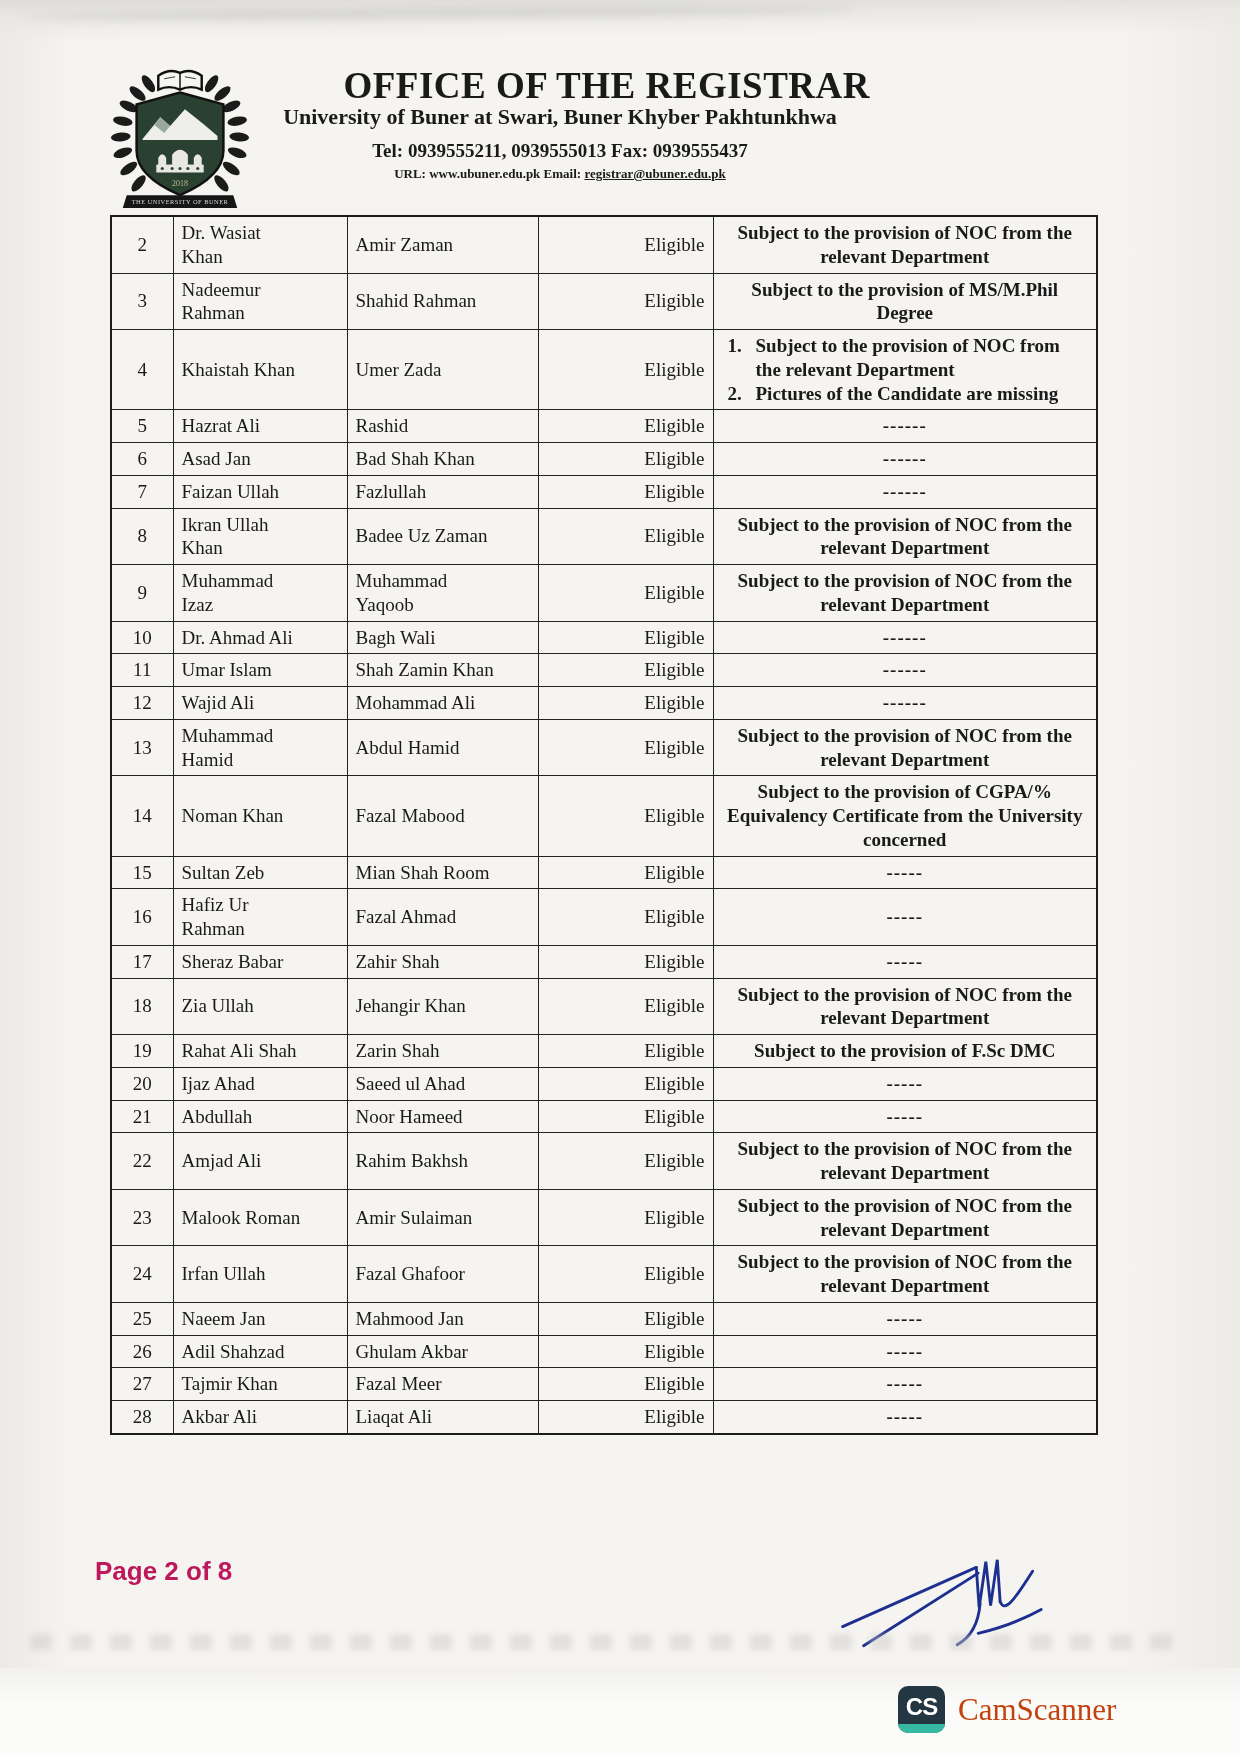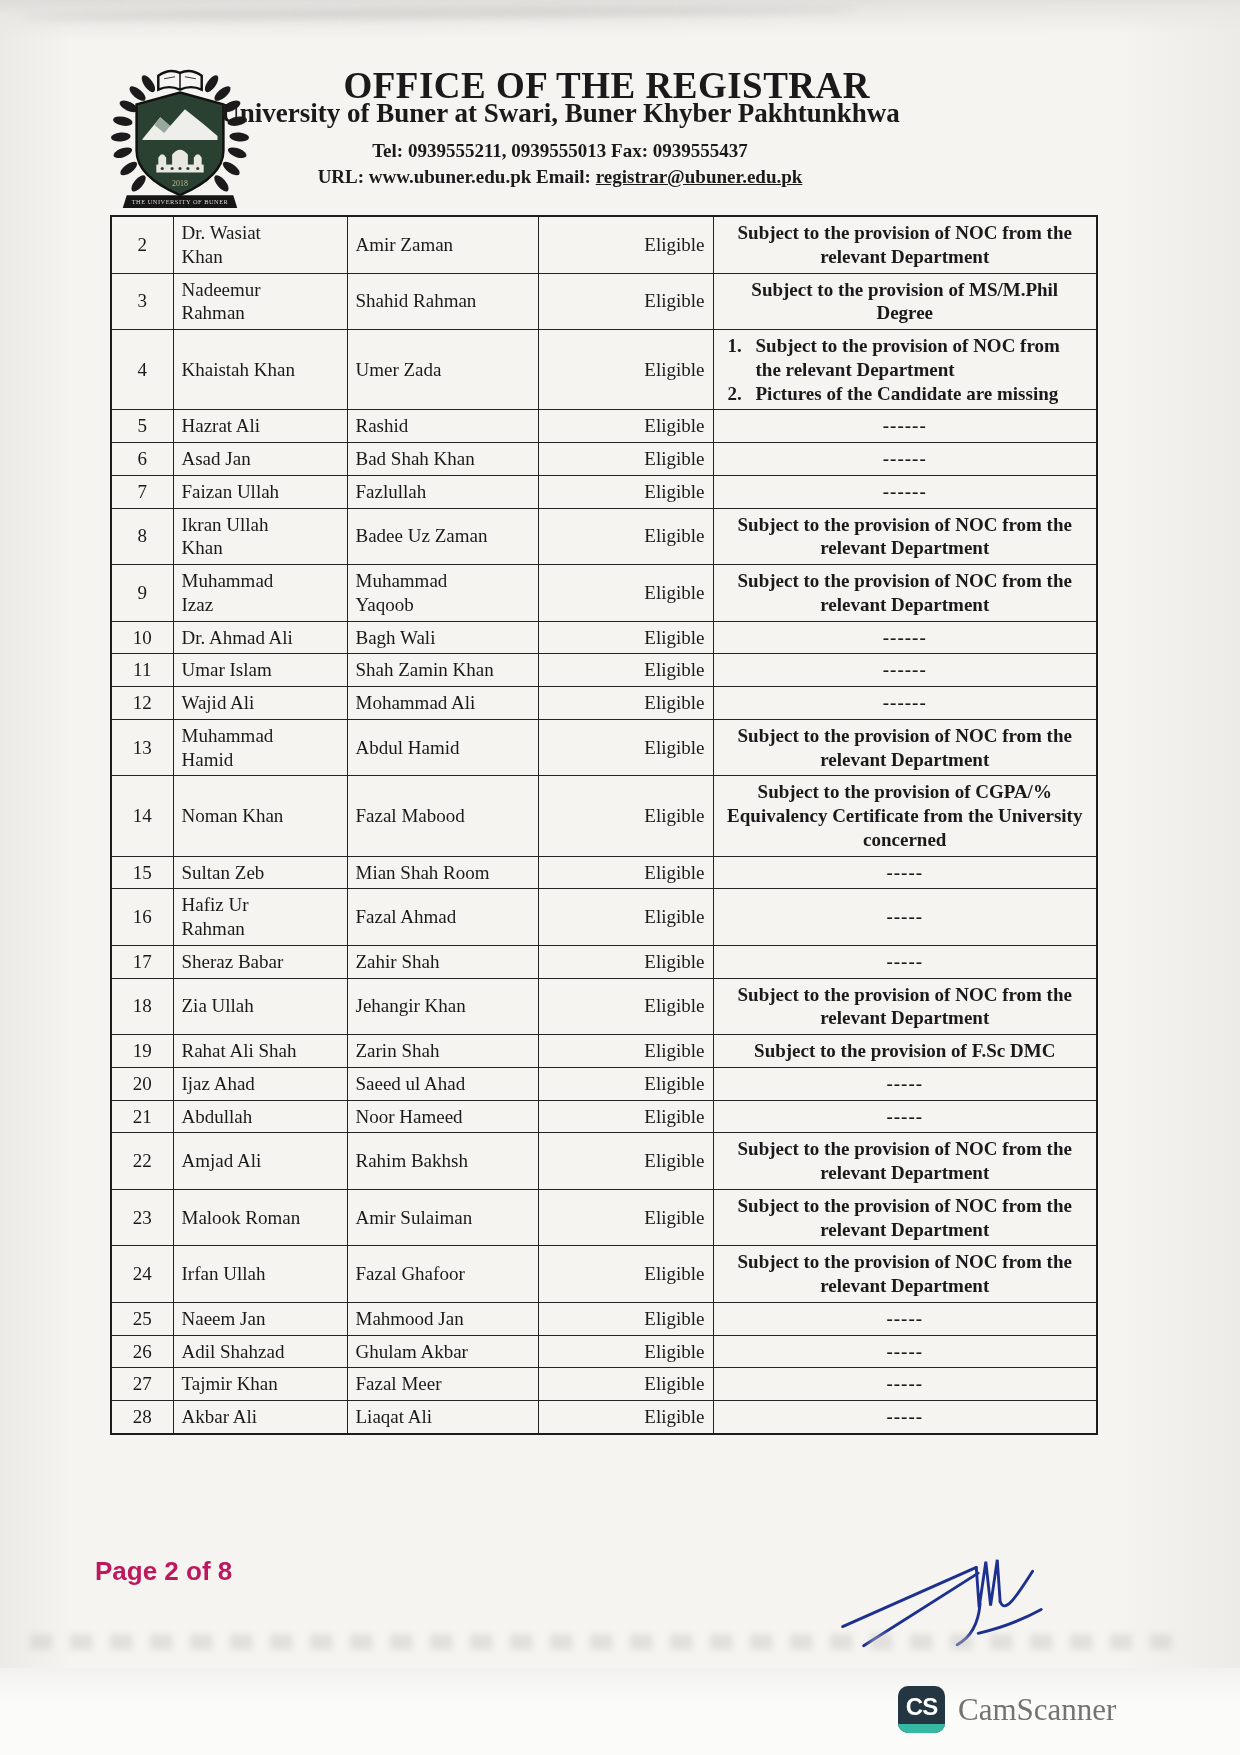--- a/index.html
+++ b/index.html
@@ -24,26 +24,26 @@
     filter:blur(3px);opacity:.45;
   }
   .bottom-strip{
     position:absolute;left:0;top:1668px;width:1240px;height:87px;
     background:linear-gradient(180deg,#f2f1ee,#fbfbfa 40%);
   }
   
   .logo{position:absolute;left:100px;top:60px;width:160px;height:148px;}
   .h-title{position:absolute;left:250px;top:64px;width:620px;text-align:right;
     font-size:37px;font-weight:bold;letter-spacing:.5px;}
-  .h-sub{position:absolute;left:200px;top:98px;width:720px;text-align:center;
-    font-size:27px;font-weight:bold;}
+  .h-sub{position:absolute;left:200px;top:104px;width:720px;text-align:center;
+    font-size:22px;font-weight:bold;}
   .h-tel{position:absolute;left:200px;top:140px;width:720px;text-align:center;
     font-size:19px;font-weight:bold;}
   .h-url{position:absolute;left:200px;top:166px;width:720px;text-align:center;
-    font-size:19px;font-weight:bold;}
+    font-size:13px;font-weight:bold;}
   .h-url .email{text-decoration:underline;}
   
   table.doc{
     position:absolute;left:110px;top:215px;width:986px;border-collapse:collapse;
     border:2px solid #1c1c1c;table-layout:fixed;
   }
   table.doc td{
     border:1.6px solid #222;font-size:19px;line-height:1.25;padding:4px 8px;
     vertical-align:middle;
   }
@@ -65,21 +65,21 @@
   .camscanner{position:absolute;left:898px;top:1686px;display:flex;align-items:center;gap:13px;}
   .cs-badge{
     width:47px;height:47px;border-radius:10px;background:#243642;position:relative;
     display:flex;align-items:center;justify-content:center;overflow:hidden;
   }
   .cs-badge::after{content:"";position:absolute;left:0;bottom:0;width:100%;height:9px;background:#35b9a2;}
   .cs-badge span{
     color:#fff;font-family:"Liberation Sans",sans-serif;font-weight:bold;font-size:24px;
     margin-bottom:6px;letter-spacing:-1px;
   }
-  .cs-name{font-family:"Liberation Serif",serif;font-size:31px;color:#737373;}
+  .cs-name{font-family:"Liberation Serif",serif;font-size:31px;color:#c2410c;}
 </style>
 </head>
 <body>
 
 <div class="scan-band-top"></div>
 <div class="scan-streak"></div>
 
 <div class="logo">
   <svg width="160" height="148" viewBox="0 0 160 150">
     <g fill="#1b1b1b">

